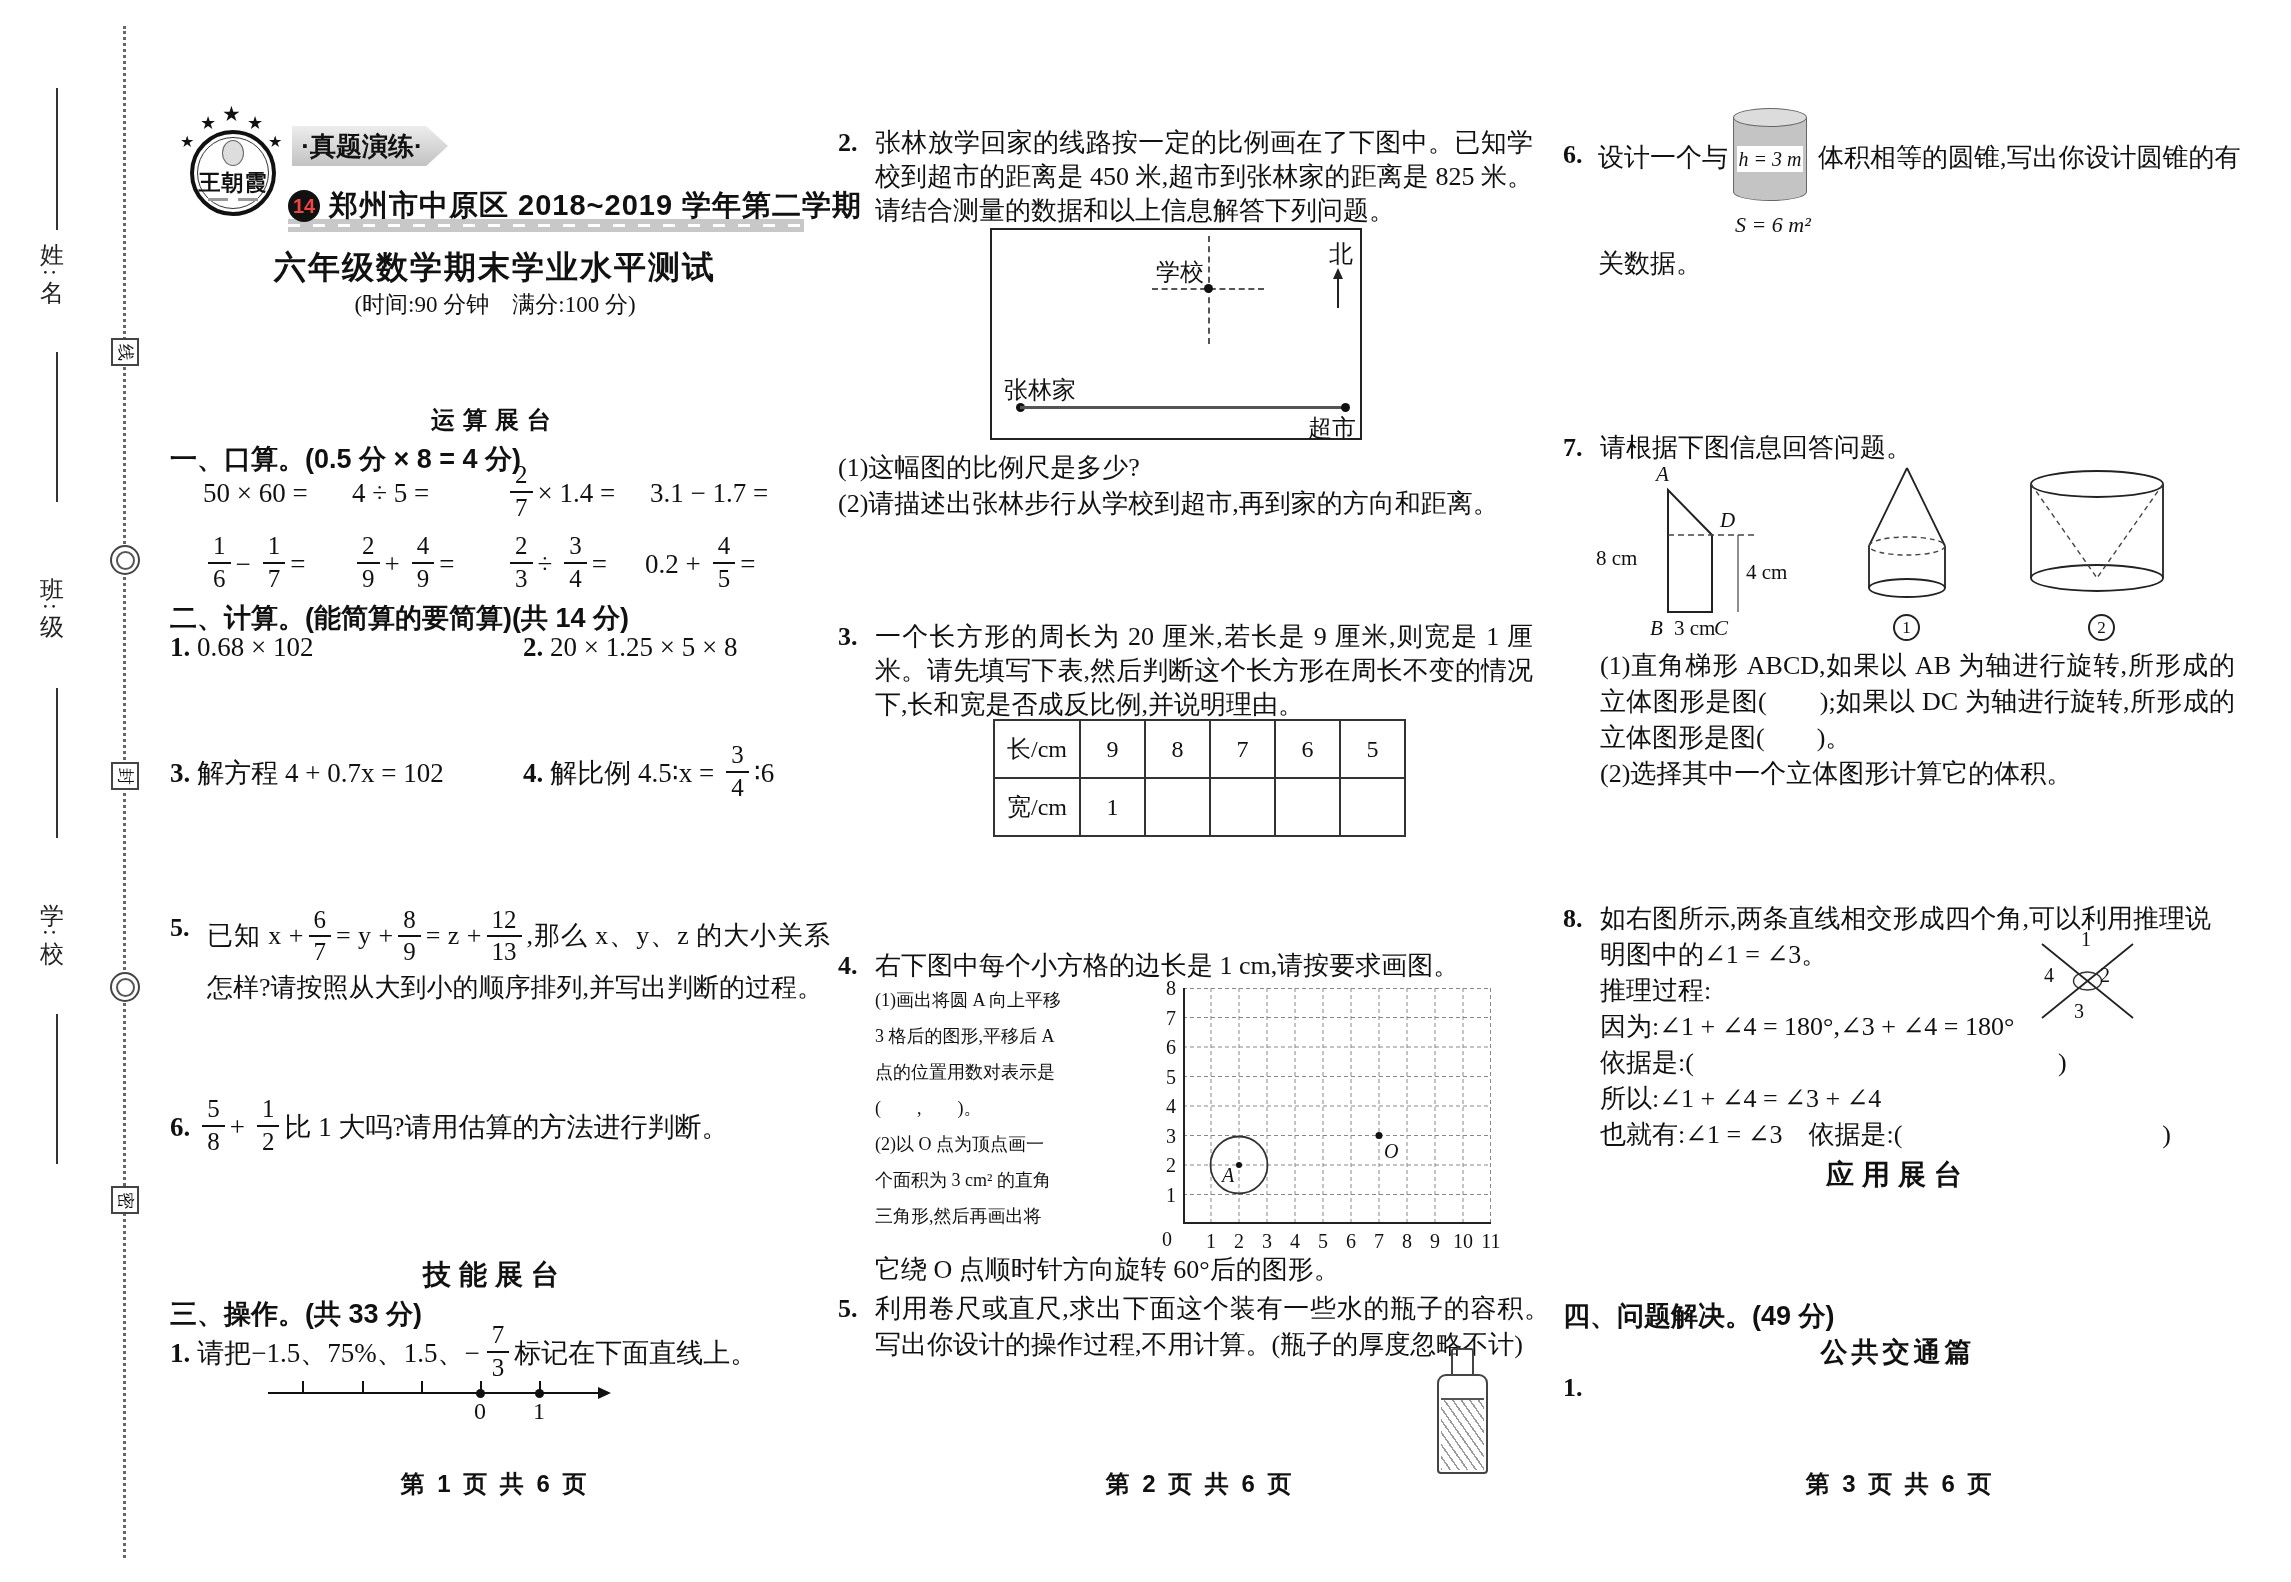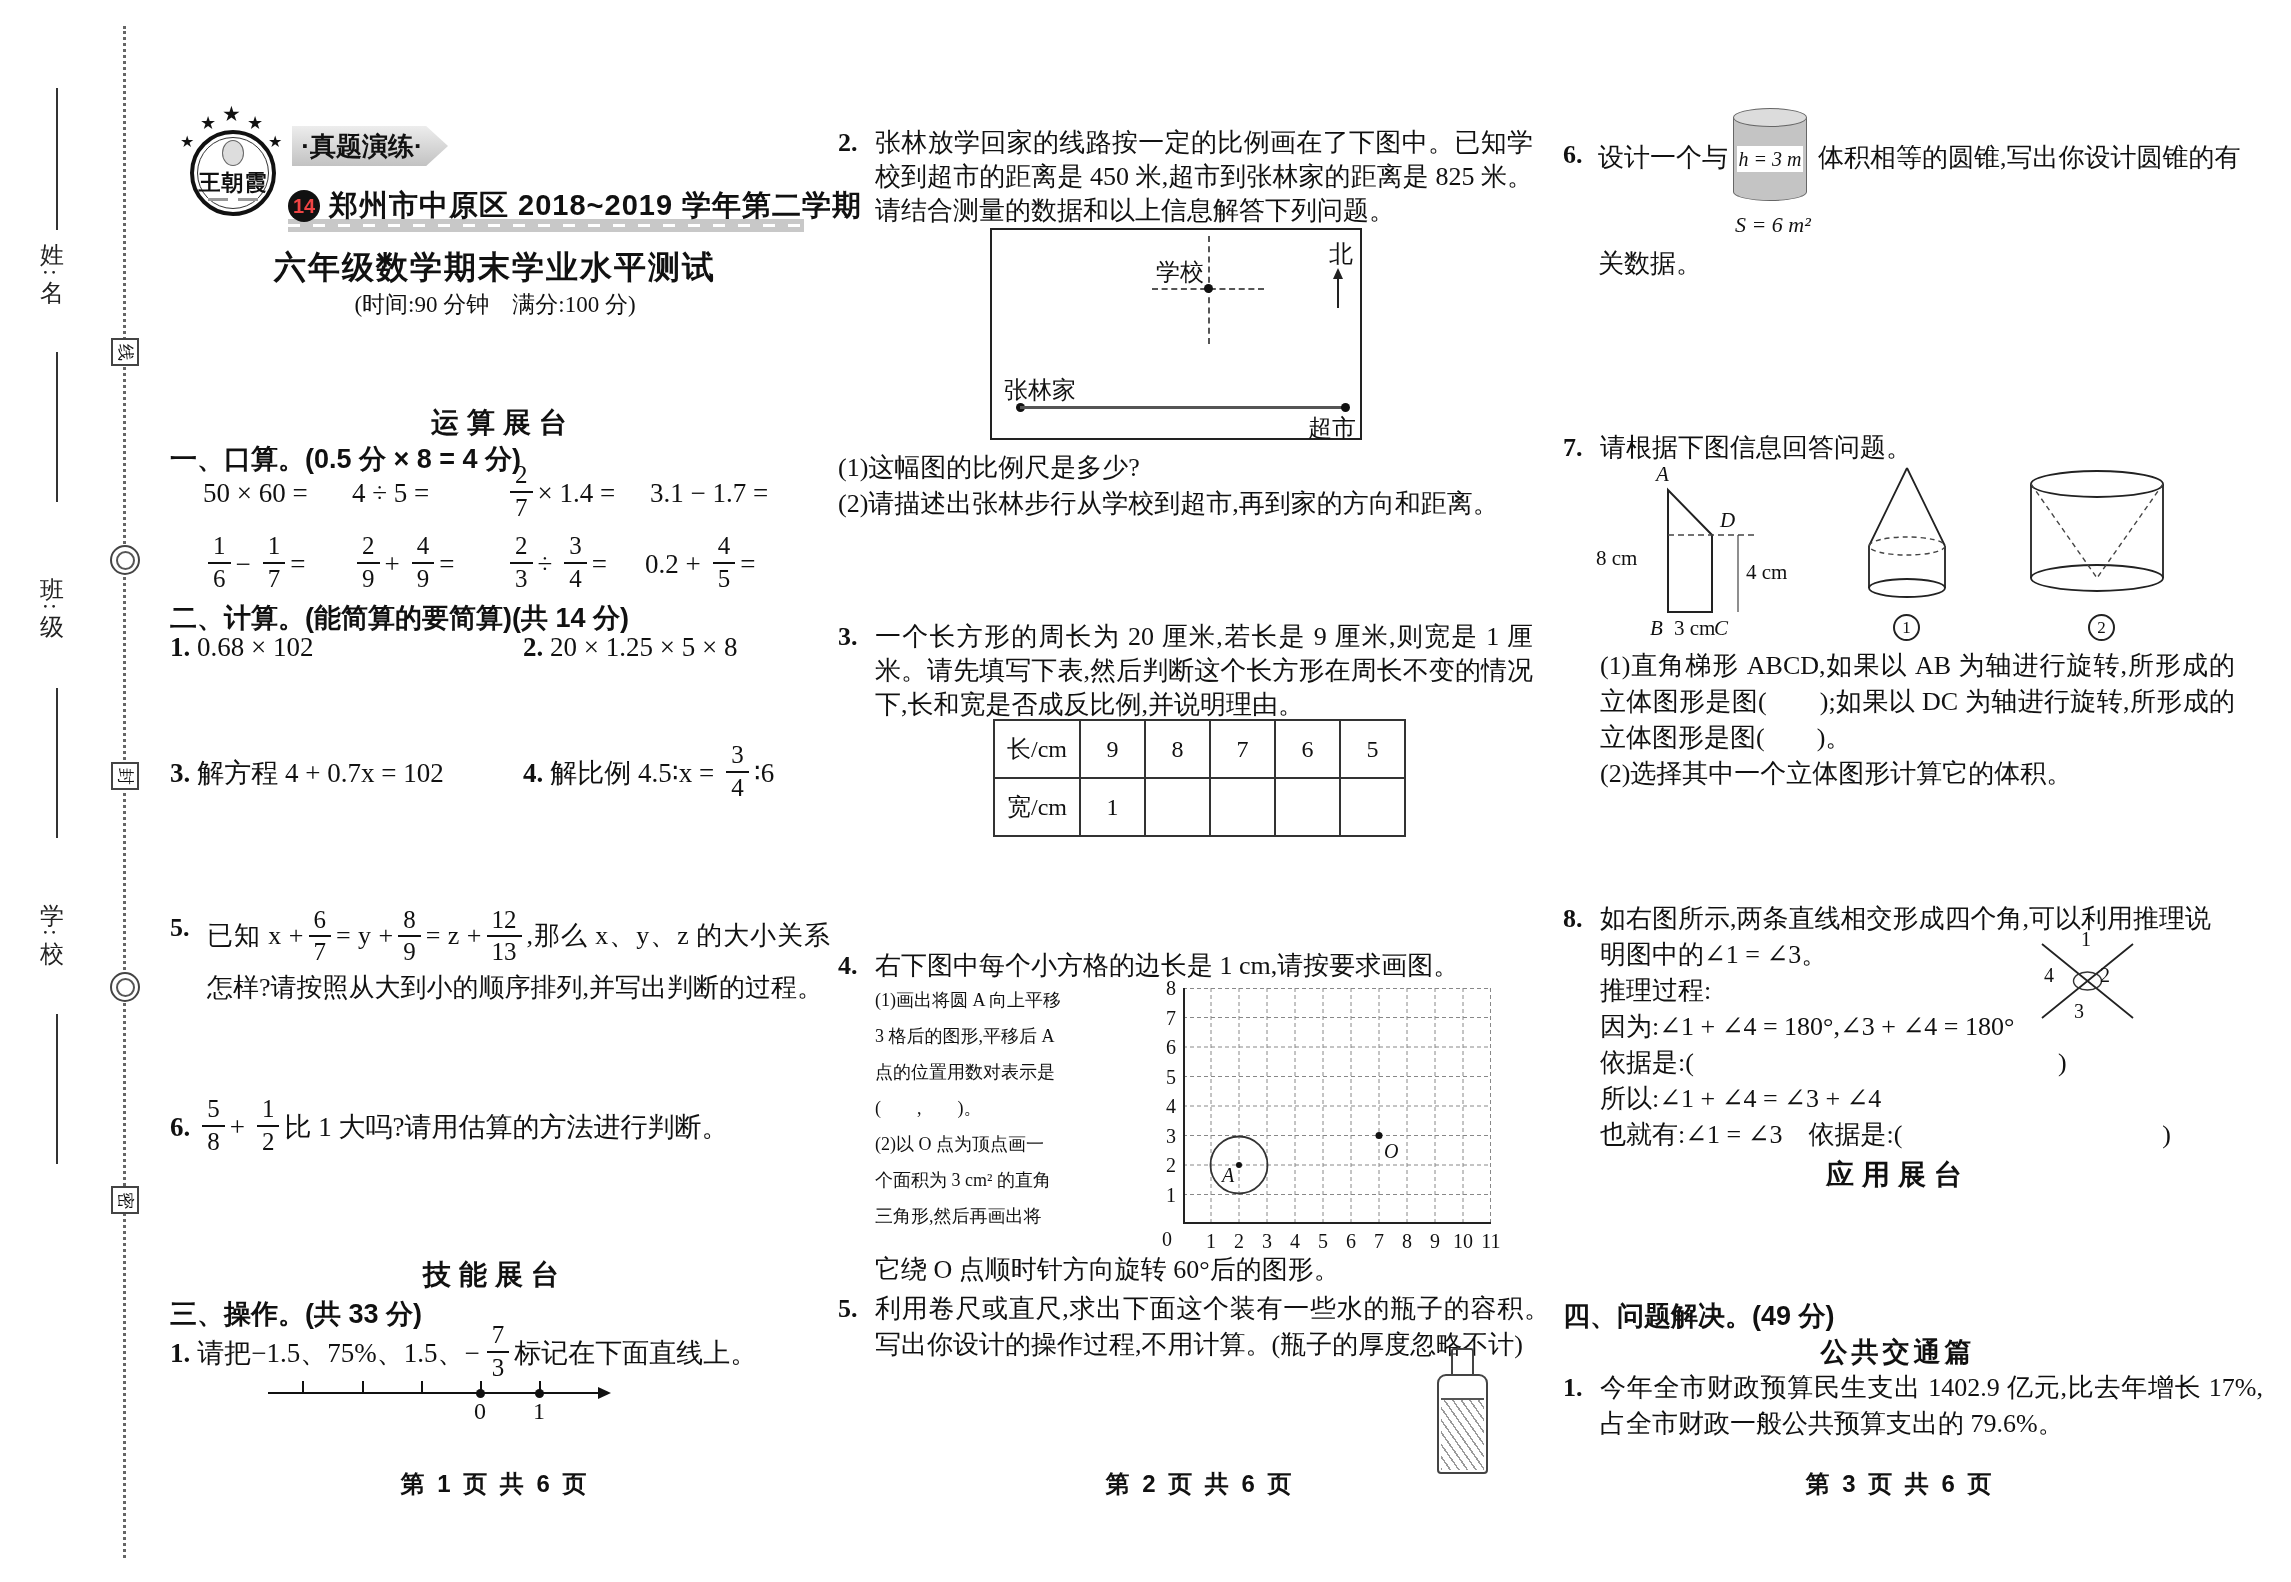--- a/index.html
+++ b/index.html
@@ -93,21 +93,21 @@
     </div>
 
   <div class="graybar" style="left:288px;top:219px;width:516px;height:13px"></div>
   <div class="ab" style="left:288px;top:186px;display:flex;align-items:center;gap:9px">
     <span class="exam-circ">14</span>
     <span class="hei" style="font-size:29px;letter-spacing:1px;white-space:nowrap">郑州市中原区 2018~2019 学年第二学期</span>
   </div>
   <div class="ab ctr hei" style="left:170px;top:246px;width:650px;font-size:32px;letter-spacing:2px">六年级数学期末学业水平测试</div>
   <div class="ab ctr" style="left:170px;top:289px;width:650px;font-size:23px">(时间:90 分钟　满分:100 分)</div>
 
-  <div class="ab ctr hei" style="left:178px;top:404px;width:650px;font-size:28px;letter-spacing:8px">运算展台</div>
+  <div class="ab ctr hei" style="left:170px;top:404px;width:650px;font-size:24px;letter-spacing:8px">运算展台</div>
   <div class="ab hei" style="left:170px;top:441px;font-size:27px">一、口算。(0.5 分 × 8 = 4 分)</div>
 
   <div class="ab eq" style="left:203px;top:462px">
       <span>50 × 60 =</span>
     </div>
   <div class="ab eq" style="left:352px;top:462px">
       <span>4 ÷ 5 =</span>
     </div>
   <div class="ab eq" style="left:505px;top:462px">
     <span class="frac">
@@ -419,18 +419,18 @@
   </div>
   <div class="ab" style="left:2081px;top:928px;font-size:20px">1</div>
   <div class="ab" style="left:2044px;top:964px;font-size:20px">4</div>
   <div class="ab" style="left:2100px;top:964px;font-size:20px">2</div>
   <div class="ab" style="left:2074px;top:1000px;font-size:20px">3</div>
 
   <div class="ab ctr hei" style="left:1562px;top:1156px;width:672px;font-size:28px;letter-spacing:8px">应用展台</div>
   <div class="ab hei" style="left:1563px;top:1298px;font-size:27px">四、问题解决。(49 分)</div>
   <div class="ab ctr hei" style="left:1562px;top:1334px;width:672px;font-size:27px;letter-spacing:4px">公共交通篇</div>
   <div class="ab t hang" style="left:1563px;top:1370px;width:700px">
-    <b class="qn">1.</b><span>今年全市财政预算民生支出 1402.9 亿元,比去年增长 17%,占全市财政一般公共预算支出的 79.6%。</span>
+    <b class="qn">1.</b>
   </div>
 
   <div class="ab foot" style="left:1555px;top:1468px;width:690px">第 3 页 共 6 页</div>
 
 </div>
 
 </body></html>

